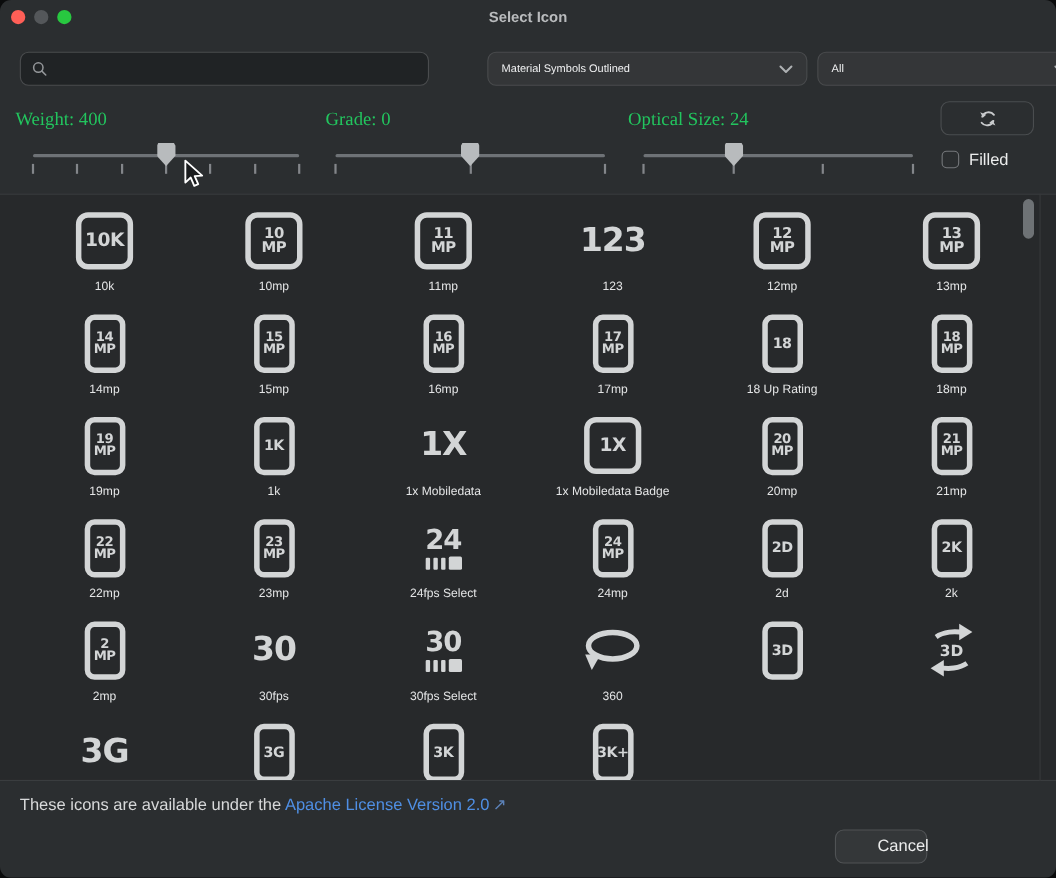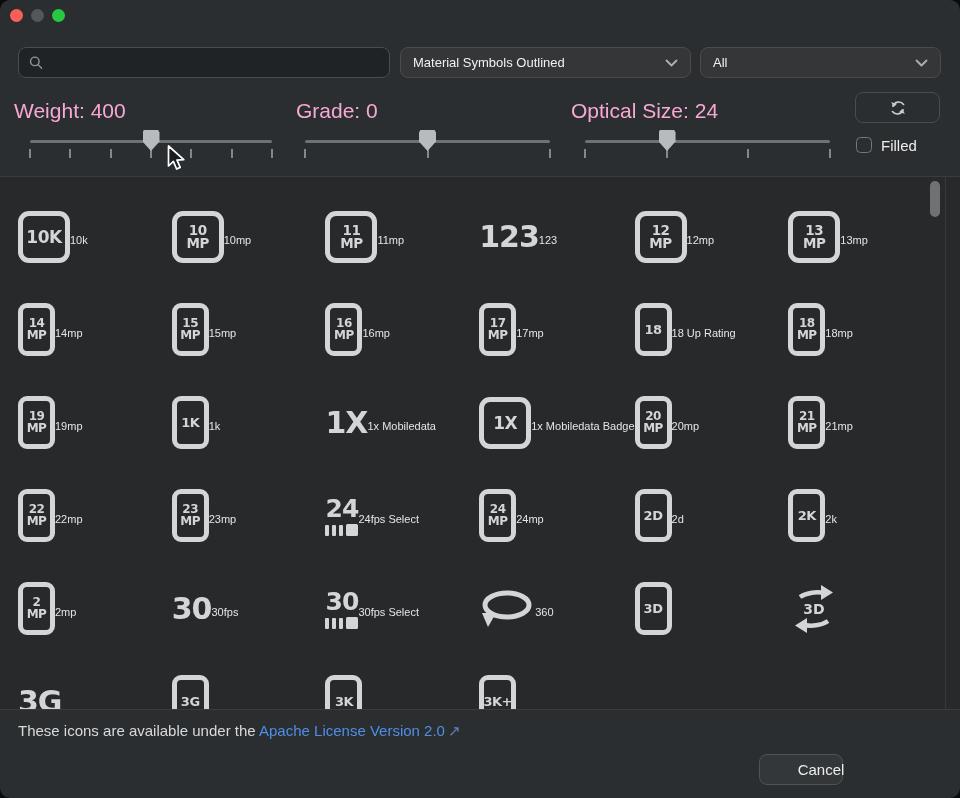--- a/index.html
+++ b/index.html
@@ -17,45 +17,45 @@
   .light.red{background:var(--traffic-red);}
   .light.gray{background:var(--traffic-gray);}
   .light.green{background:var(--traffic-green);}
   .win-title{position:absolute;left:0;right:0;top:8px;text-align:center;font-size:13.5px;font-weight:bold;color:#b9bbbd;}
 
   
   .searchbox{position:absolute;left:18px;top:47px;width:372px;height:31px;box-sizing:border-box;
     background:#202325;border:1px solid #4a4c4e;border-radius:8px;display:flex;align-items:center;padding:0 10px;}
   .searchbox input{background:transparent;border:none;outline:none;color:#e8e9ea;font-size:14px;margin-left:8px;width:100%;font-family:inherit;}
   .select{position:absolute;top:47px;height:31px;box-sizing:border-box;background:#343638;border:1px solid #494b4d;
-    border-radius:8px;display:flex;align-items:center;justify-content:space-between;padding:0 12px;color:#f0f1f2;font-size:13px;}
+    border-radius:8px;display:flex;align-items:center;justify-content:space-between;padding:0 12px;color:#f0f1f2;font-size:10px;margin-left:43px;}
   .select.font{left:400px;width:291px;}
   .select.set{left:700px;width:241px;}
   .chev{flex:0 0 auto;margin-left:8px;}
 
   
-  .ctl-label{position:absolute;top:99px;font-size:21px;color:#f9a8d4;}
+  .ctl-label{position:absolute;top:99px;font-size:17px;color:#22c55e;font-family:Liberation Serif, serif;}
   .lbl-weight{left:14px;} .lbl-grade{left:296px;} .lbl-optical{left:571px;}
   .slider{position:absolute;top:136px;height:26px;}
   .slider .track{position:absolute;left:0;right:0;top:4px;height:3px;background:#6e7276;border-radius:2px;}
   .slider .thumb{position:absolute;top:-6px;width:17px;height:21px;background:#b8bbbd;
     clip-path:polygon(8% 0,92% 0,100% 12%,100% 55%,50% 100%,0 55%,0 12%);}
   .slider .tick{position:absolute;top:13px;width:2px;height:9px;background:#83868a;}
   .sl-weight{left:30px;width:242px;} .sl-grade{left:305px;width:245px;} .sl-optical{left:585px;width:245px;}
   .refresh-btn{position:absolute;left:855px;top:92px;width:85px;height:31px;box-sizing:border-box;
     border:1px solid #4a4d4f;border-radius:8px;background:transparent;display:flex;align-items:center;justify-content:center;cursor:pointer;}
   .filled-box{position:absolute;left:856px;top:137px;width:16px;height:16px;box-sizing:border-box;
     border:1.5px solid #75787b;border-radius:4.5px;background:transparent;}
   .filled-label{position:absolute;left:881px;top:137px;font-size:15px;color:#eceded;}
 
   
   .grid{position:absolute;left:0;top:176px;width:960px;height:534px;box-sizing:border-box;
     background:#27292b;border-top:1px solid #3a3d3f;border-bottom:1px solid #3a3d3f;
     padding:13px 18px 0;display:grid;grid-template-columns:repeat(6,1fr);grid-auto-rows:93px;overflow:hidden;}
-  .cell{display:flex;flex-direction:row;align-items:center;cursor:pointer;}
+  .cell{display:flex;flex-direction:column;align-items:center;cursor:pointer;}
   .art{height:58px;display:flex;align-items:center;justify-content:center;color:var(--icon-gray);}
   .cell-label{margin-top:7px;font-size:11px;color:#e4e5e6;text-align:center;white-space:nowrap;}
   .badge{display:flex;flex-direction:column;align-items:center;justify-content:center;
     border:5px solid var(--icon-gray);color:var(--icon-gray);
     font-family:"DejaVu Sans",sans-serif;font-weight:800;text-transform:uppercase;letter-spacing:-0.5px;text-align:center;}
   .badge.sq{width:42px;height:42px;border-radius:11px;font-size:17px;}
   .badge.sq.two{font-size:13.5px;line-height:0.95;}
   .badge.tall{width:27px;height:43px;border-radius:9px;font-size:13px;}
   .badge.tall.two{font-size:12px;line-height:0.95;}
   .txticon{font-family:"DejaVu Sans",sans-serif;font-weight:800;font-size:30px;letter-spacing:-1px;color:var(--icon-gray);line-height:1;}
@@ -83,20 +83,21 @@
 <body>
 
 <div class="window">
 
   <div class="titlebar">
     <div class="lights">
       <div class="light red"></div>
       <div class="light gray"></div>
       <div class="light green"></div>
     </div>
+    <div class="win-title">Select Icon</div>
   </div>
 
   <div class="searchbox">
     <svg width="15" height="15" viewBox="0 0 15 15">
       <circle cx="6.3" cy="6.3" r="4.6" fill="none" stroke="#94979a" stroke-width="1.5"></circle>
       <line x1="9.8" y1="9.8" x2="13.6" y2="13.6" stroke="#94979a" stroke-width="1.5" stroke-linecap="round"></line>
     </svg>
     <input value="" placeholder="" style="">
   </div>
 

